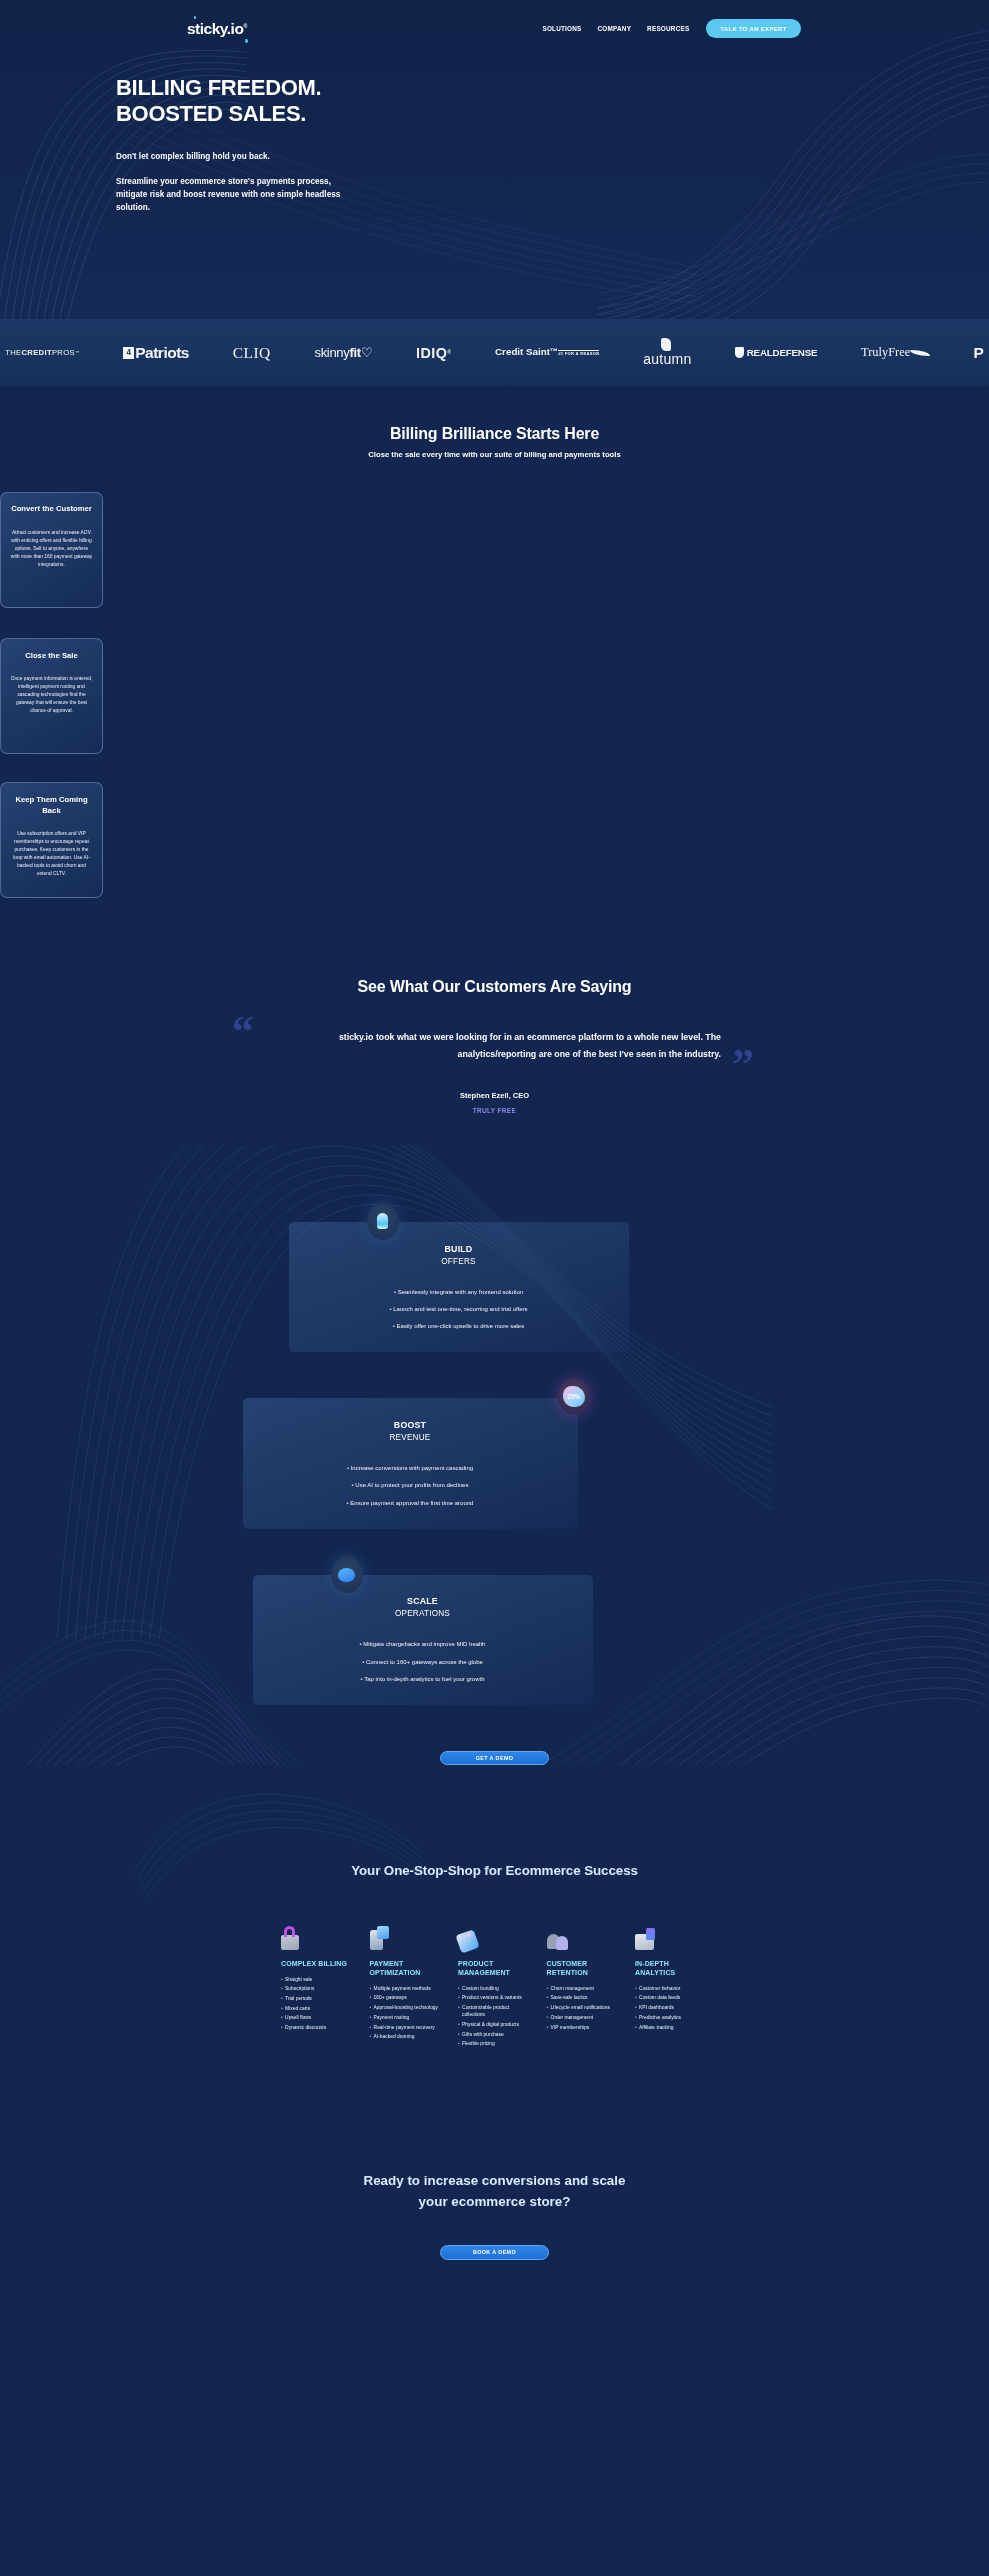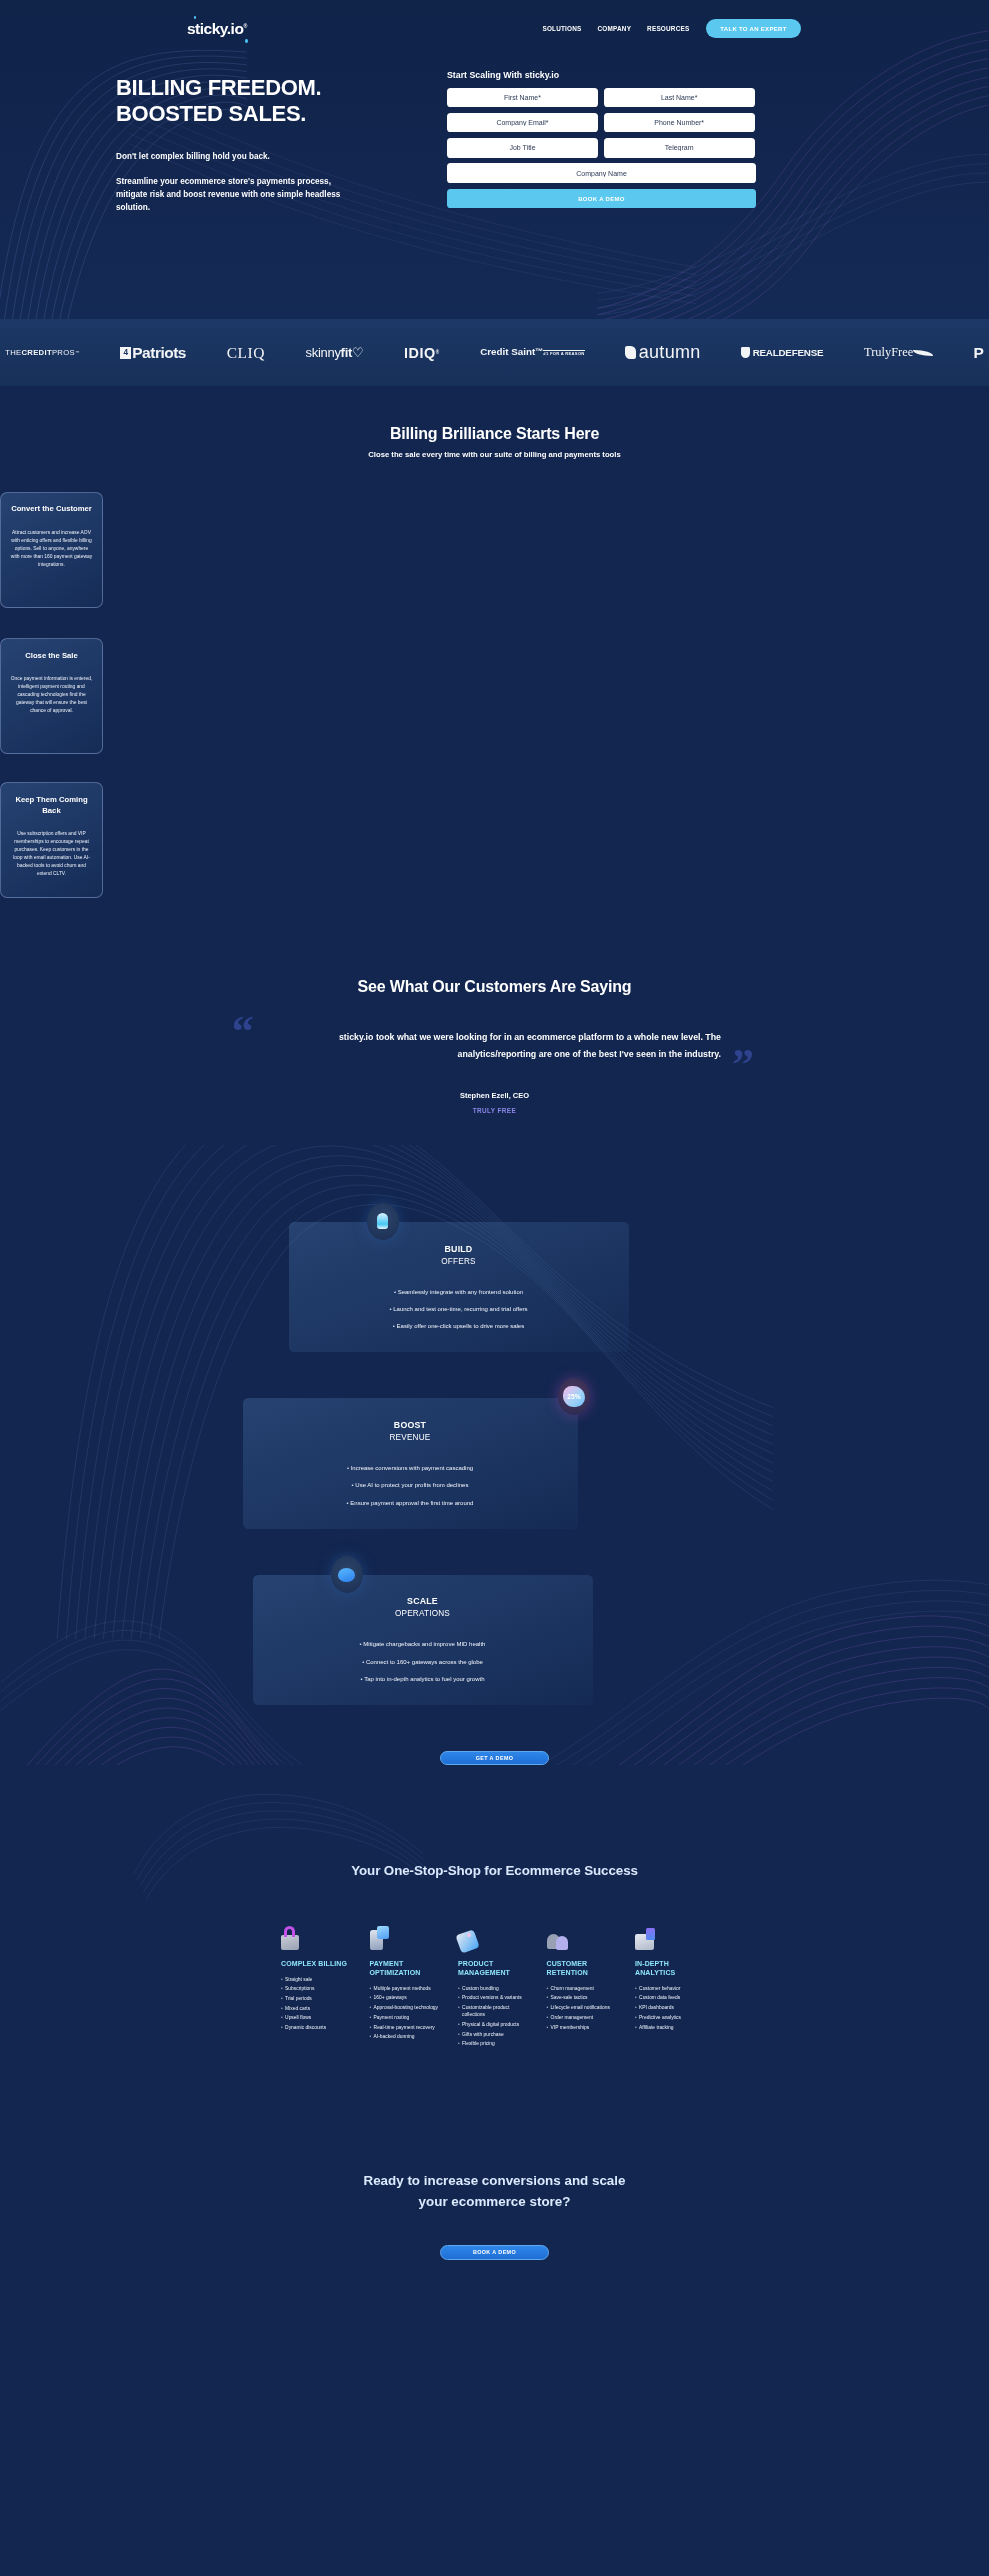--- a/index.html
+++ b/index.html
@@ -99,21 +99,21 @@
     margin-right:1px;vertical-align:-1.5px;position:relative;color:#1a3460;
     font-size:8.2px;font-weight:800;text-align:center;line-height:12px;
   }
   .b-cliq{ font-size:15.5px; font-weight:500; letter-spacing:0.5px;font-family:Liberation Serif, serif;}
   .b-skinny{ font-size:13px; font-weight:300; letter-spacing:-0.3px;}
   .b-skinny b{font-weight:800;}
   .b-idiq{ font-size:14.4px; font-weight:800; letter-spacing:0.5px;}
   .b-idiq sup{font-size:4.6px;}
   .b-creditsaint{ font-size:9.8px; font-weight:700; text-align:center; line-height:1.05;}
   .b-creditsaint .sm{ display:block; font-size:4.1px; font-weight:600; letter-spacing:0.3px; border-top:0.8px solid #fff; padding-top:1.5px; margin-top:1px;}
-  .b-autumn{ font-size:18px; font-weight:300; letter-spacing:0.3px;}
+  .b-autumn{ font-size:14px; font-weight:300; letter-spacing:0.3px;flex-direction:column;}
   .b-autumn .mark{display:inline-block;width:10.3px;height:12.4px;background:#fff;border-radius:2.1px 5.2px 2.1px 5.2px;margin-right:3.1px;vertical-align:-2.1px;}
   .b-realdefense{ font-size:9.8px; font-weight:800; letter-spacing:-0.2px;}
   .b-realdefense .shield{display:inline-block;width:8.8px;height:11.3px;background:#fff;border-radius:1.5px 1.5px 4.6px 4.6px;margin-right:2.6px;vertical-align:-2.1px;}
   .b-trulyfree{ font-family:"Liberation Serif",serif; font-size:12.4px; font-weight:400; text-align:center;}
   .b-trulyfree .leaf{display:block;width:19.6px;height:6.2px;background:#fff;border-radius:0 100% 0 100%;margin:0.5px auto 0;}
   .b-p{ font-size:15.5px; font-weight:800;}
 
   
   .brilliance {
     position:relative;
@@ -317,33 +317,20 @@
     <div class="hero-inner">
       <div class="hero-left">
         <h1 class="hero-h1">
           <div>BILLING FREEDOM.</div>
           <div>BOOSTED SALES.</div>
         </h1>
         <p class="hero-sub1">Don't let complex billing hold you back.</p>
         <p class="hero-sub2">Streamline your ecommerce store's payments process, mitigate risk and boost revenue with one simple headless solution.</p>
       </div>
 
-      <div class="hero-right">
-        <div class="form-title">Start Scaling With sticky.io</div>
-        <div class="form-grid">
-          <input class="field" placeholder="First Name*" style="">
-          <input class="field" placeholder="Last Name*" style="">
-          <input class="field" placeholder="Company Email*" style="">
-          <input class="field" placeholder="Phone Number*" style="">
-          <input class="field" placeholder="Job Title" style="">
-          <input class="field" placeholder="Telegram" style="">
-          <input class="field wide" placeholder="Company Name" style="">
-        </div>
-        <button class="submit-btn">BOOK A DEMO</button>
-      </div>
     </div>
   </section>
 
   <section class="logobar">
     <div class="brand b-creditpros">
       <span>THE</span>
         <b>CREDIT</b>
         <span>PROS</span>
         <sup>™</sup>
     </div>

